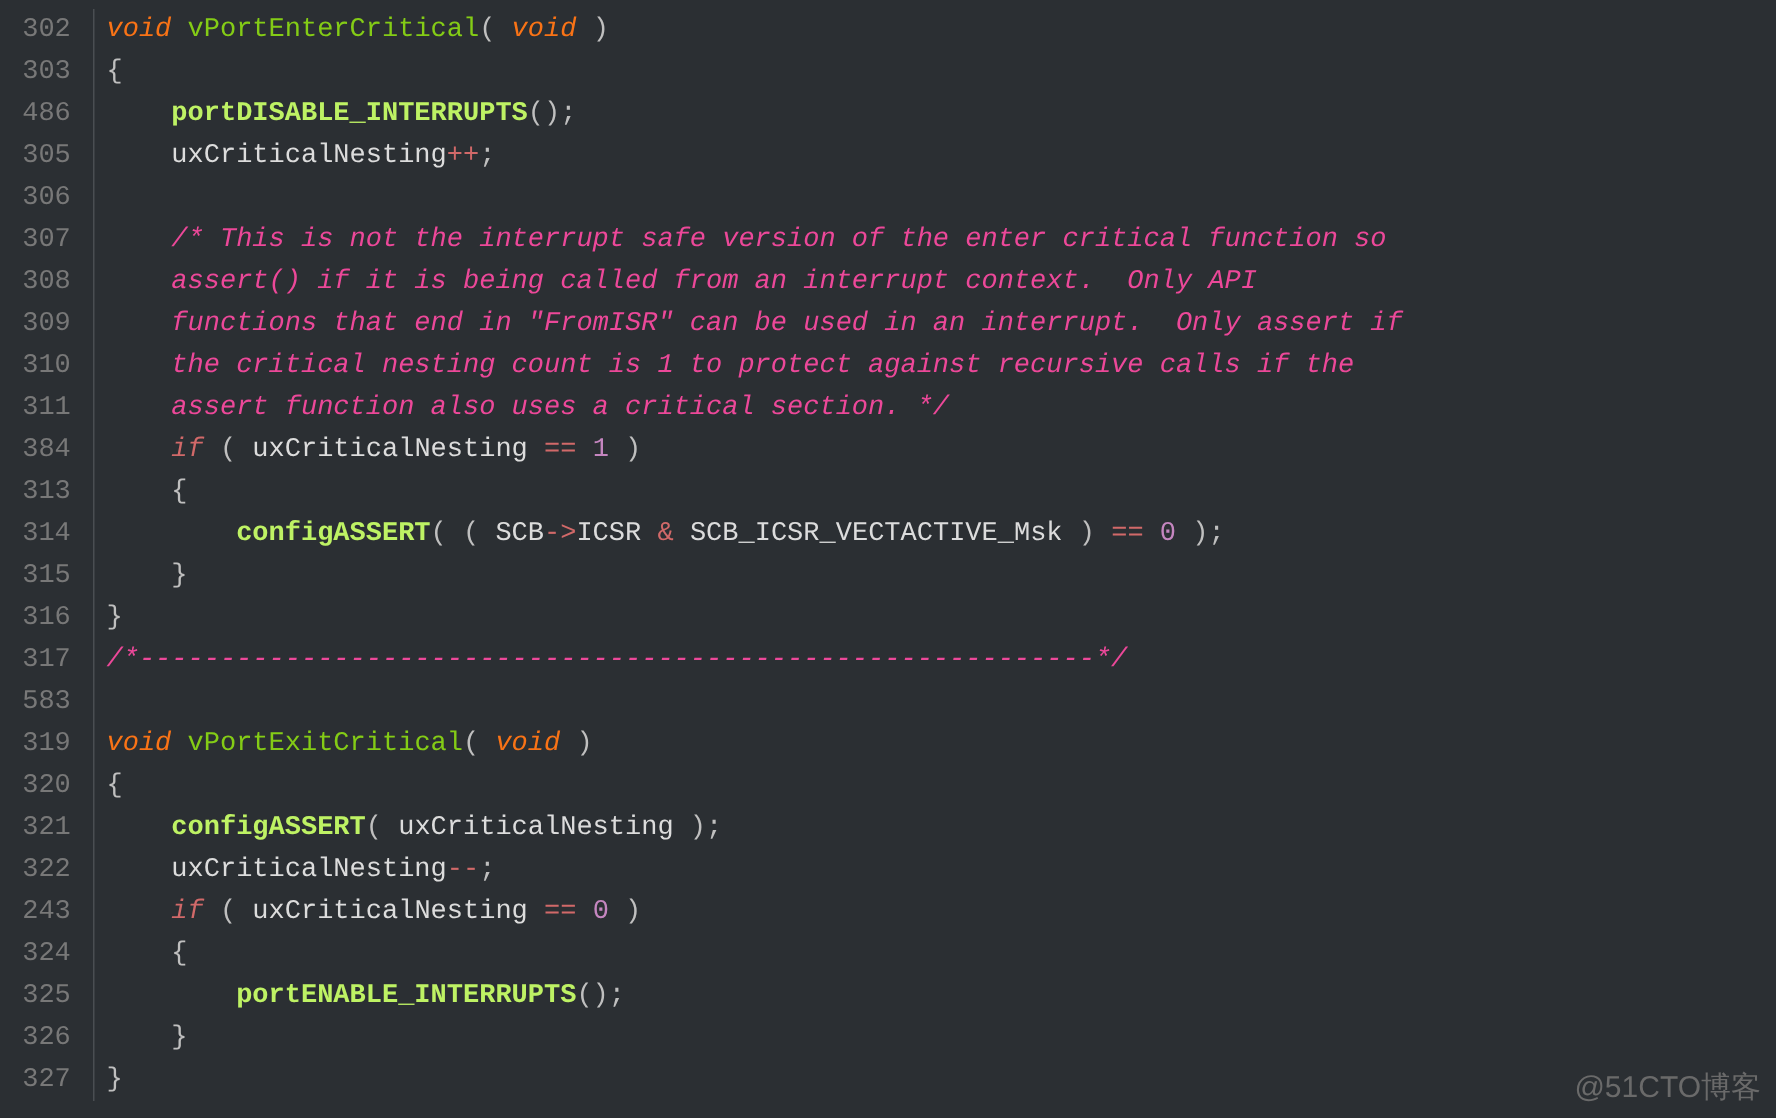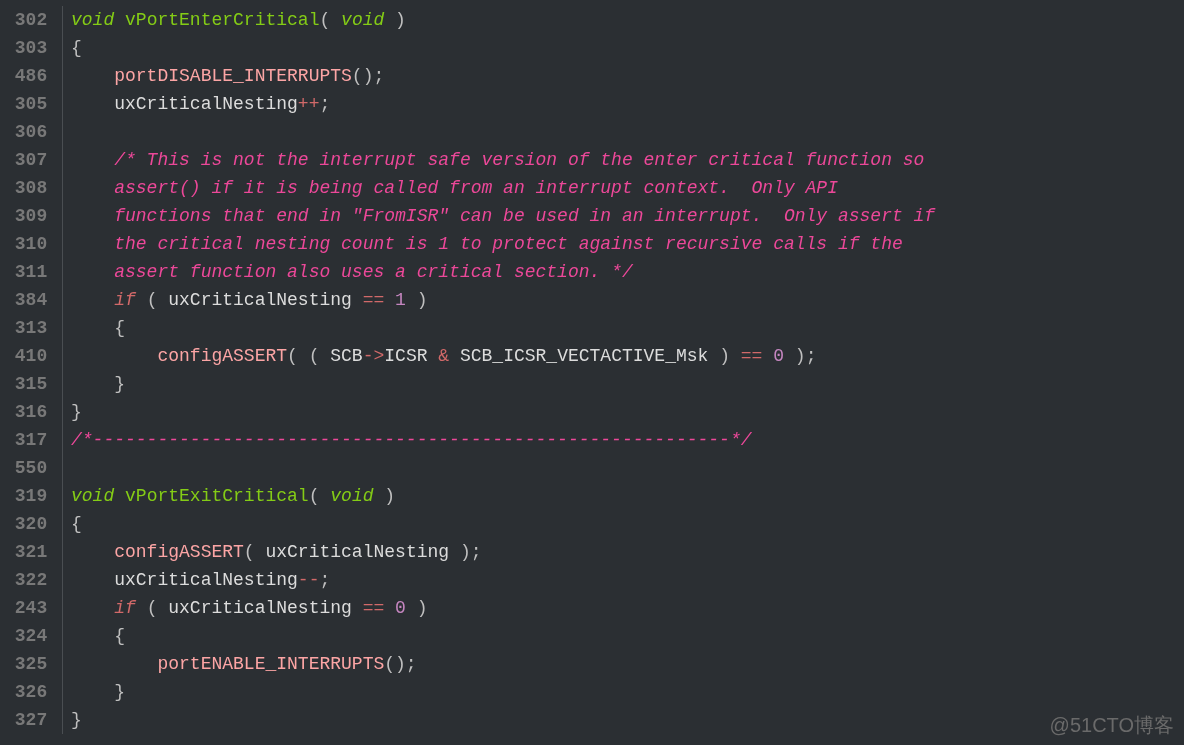--- a/index.html
+++ b/index.html
@@ -24,39 +24,38 @@
     }
     .gutter {
       width: 62px;
       text-align: center;
       color: #787878;
       user-select: none;
       flex-shrink: 0;
     }
     .gutter .ln {
       height: 28px;
-      font-weight: bold;
     }
     .divider {
       width: 1px;
       background: #4a4e52;
       margin-right: 8px;
       flex-shrink: 0;
     }
     .code {
       flex: 1;
       white-space: pre;
     }
     .code .line {
       height: 28px;
     }
-    .kw-type { color: #84cc16; font-style: italic; }
+    .kw-type { color: #f97316; font-style: italic; }
     .kw-ctrl { color: #d16969; font-style: italic; }
     .fn-name { color: #84cc16; }
-    .fn-call { color: #fca5a5; }
+    .fn-call { color: #bef264; font-weight: bold; }
     .punct { color: #bfbfbf; }
     .op { color: #d16969; }
     .num { color: #c586c0; }
     .comment { color: #ec4899; font-style: italic; }
     .ident { color: #dcdcdc; }
     .watermark {
       position: absolute;
       bottom: 6px;
       right: 10px;
       color: #6a6a6a;
@@ -74,25 +73,25 @@
       <div class="ln">486</div>
       <div class="ln">305</div>
       <div class="ln">306</div>
       <div class="ln">307</div>
       <div class="ln">308</div>
       <div class="ln">309</div>
       <div class="ln">310</div>
       <div class="ln">311</div>
       <div class="ln">384</div>
       <div class="ln">313</div>
-      <div class="ln">410</div>
+      <div class="ln">314</div>
       <div class="ln">315</div>
       <div class="ln">316</div>
       <div class="ln">317</div>
-      <div class="ln">550</div>
+      <div class="ln">583</div>
       <div class="ln">319</div>
       <div class="ln">320</div>
       <div class="ln">321</div>
       <div class="ln">322</div>
       <div class="ln">243</div>
       <div class="ln">324</div>
       <div class="ln">325</div>
       <div class="ln">326</div>
       <div class="ln">327</div>
     </div>

